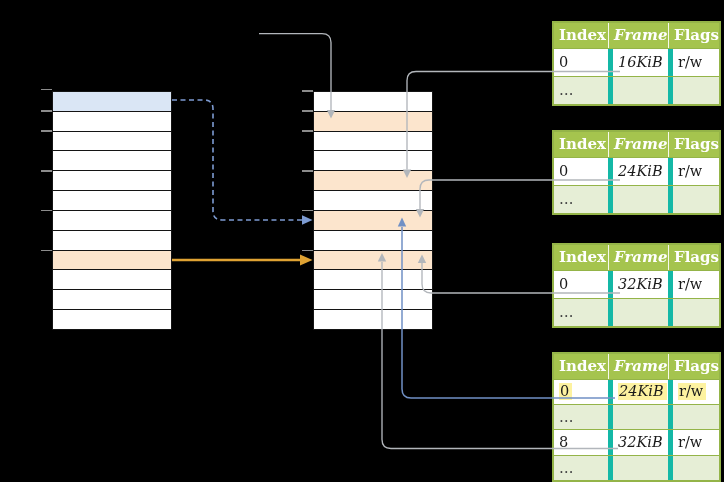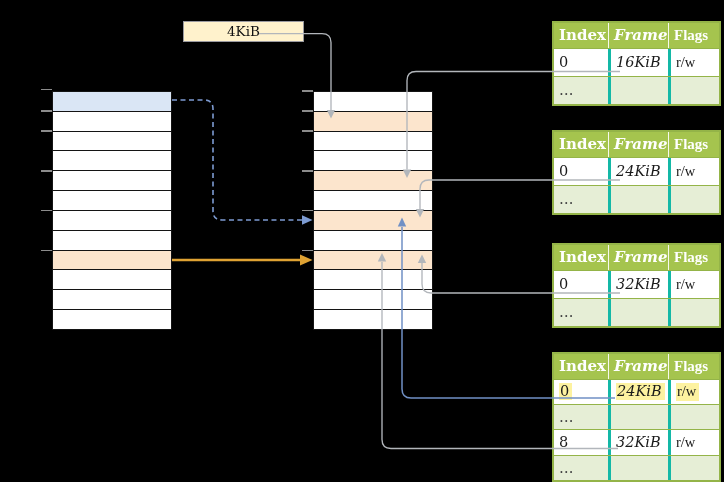--- a/index.html
+++ b/index.html
@@ -31,22 +31,22 @@
             align-items:center;justify-content:center;font-size:13.5px;color:#111;}
 
   
   .pt{position:absolute;left:552px;width:169px;box-sizing:border-box;
       border:2px solid var(--green-border);background:#fff;font-size:14.5px;color:var(--text-dark);}
   .pt-row{display:flex;box-sizing:border-box;height:28px;border-top:1.5px solid var(--green-border);}
   .pt-row.pt-head{height:25px;border-top:none;background:var(--table-green);}
   .pt4 .pt-row{height:25.4px;}
   .pt4 .pt-row.pt-head{height:25px;}
   .pt-cell{box-sizing:border-box;display:flex;align-items:center;padding-left:5px;
-           border-left:3px solid #14b8a6;overflow:hidden;}
-  .pt-cell.c0{width:54px;border-left:none;} .pt-cell.c1{width:60px;font-style:italic;} .pt-cell.c2{width:51px;font-family:Liberation Serif, serif;}
+           border-left:5px solid #14b8a6;overflow:hidden;}
+  .pt-cell.c0{width:54px;border-left:none;} .pt-cell.c1{width:60px;font-style:italic;} .pt-cell.c2{width:51px;}
   .pt-head .pt-cell{color:var(--header-text);font-weight:bold;font-size:15px;
                     border-left:1px solid rgba(255,255,255,.9);}
   .pt-head .pt-cell.c0{border-left:none;}
   .tint-green{background:var(--row-lightgreen);color:#3f3f3f;}
   .hl{background:var(--highlight-yellow);padding:0 3px 1px 1px;}
 
   #t1{top:20.5px;} #t2{top:129.5px;} #t3{top:242.5px;} #t4{top:351.5px;}
 
   
   #overlay{position:absolute;left:0;top:0;pointer-events:none;}
@@ -57,23 +57,20 @@
   .ln-bdash{stroke:var(--arrow-blue-dashed);stroke-width:1.6;fill:none;stroke-dasharray:5 3.5;}
   .ah-bdash{fill:var(--arrow-blue-dashed);stroke:none;}
   .ln-gold{stroke:var(--arrow-gold);stroke-width:2.7;fill:none;}
   .ah-gold{fill:var(--arrow-gold);stroke:none;}
 </style>
 </head>
 <body>
 
 <div id="stage">
 
-  <div class="pagesize">
-    <span>4KiB</span>
-  </div>
 
   <div id="vmem" class="memcol">
       <div class="mem-row fill-blue"></div>
       <div class="mem-row fill-white"></div>
       <div class="mem-row fill-white"></div>
       <div class="mem-row fill-white"></div>
       <div class="mem-row fill-white"></div>
       <div class="mem-row fill-white"></div>
       <div class="mem-row fill-white"></div>
       <div class="mem-row fill-white"></div>

